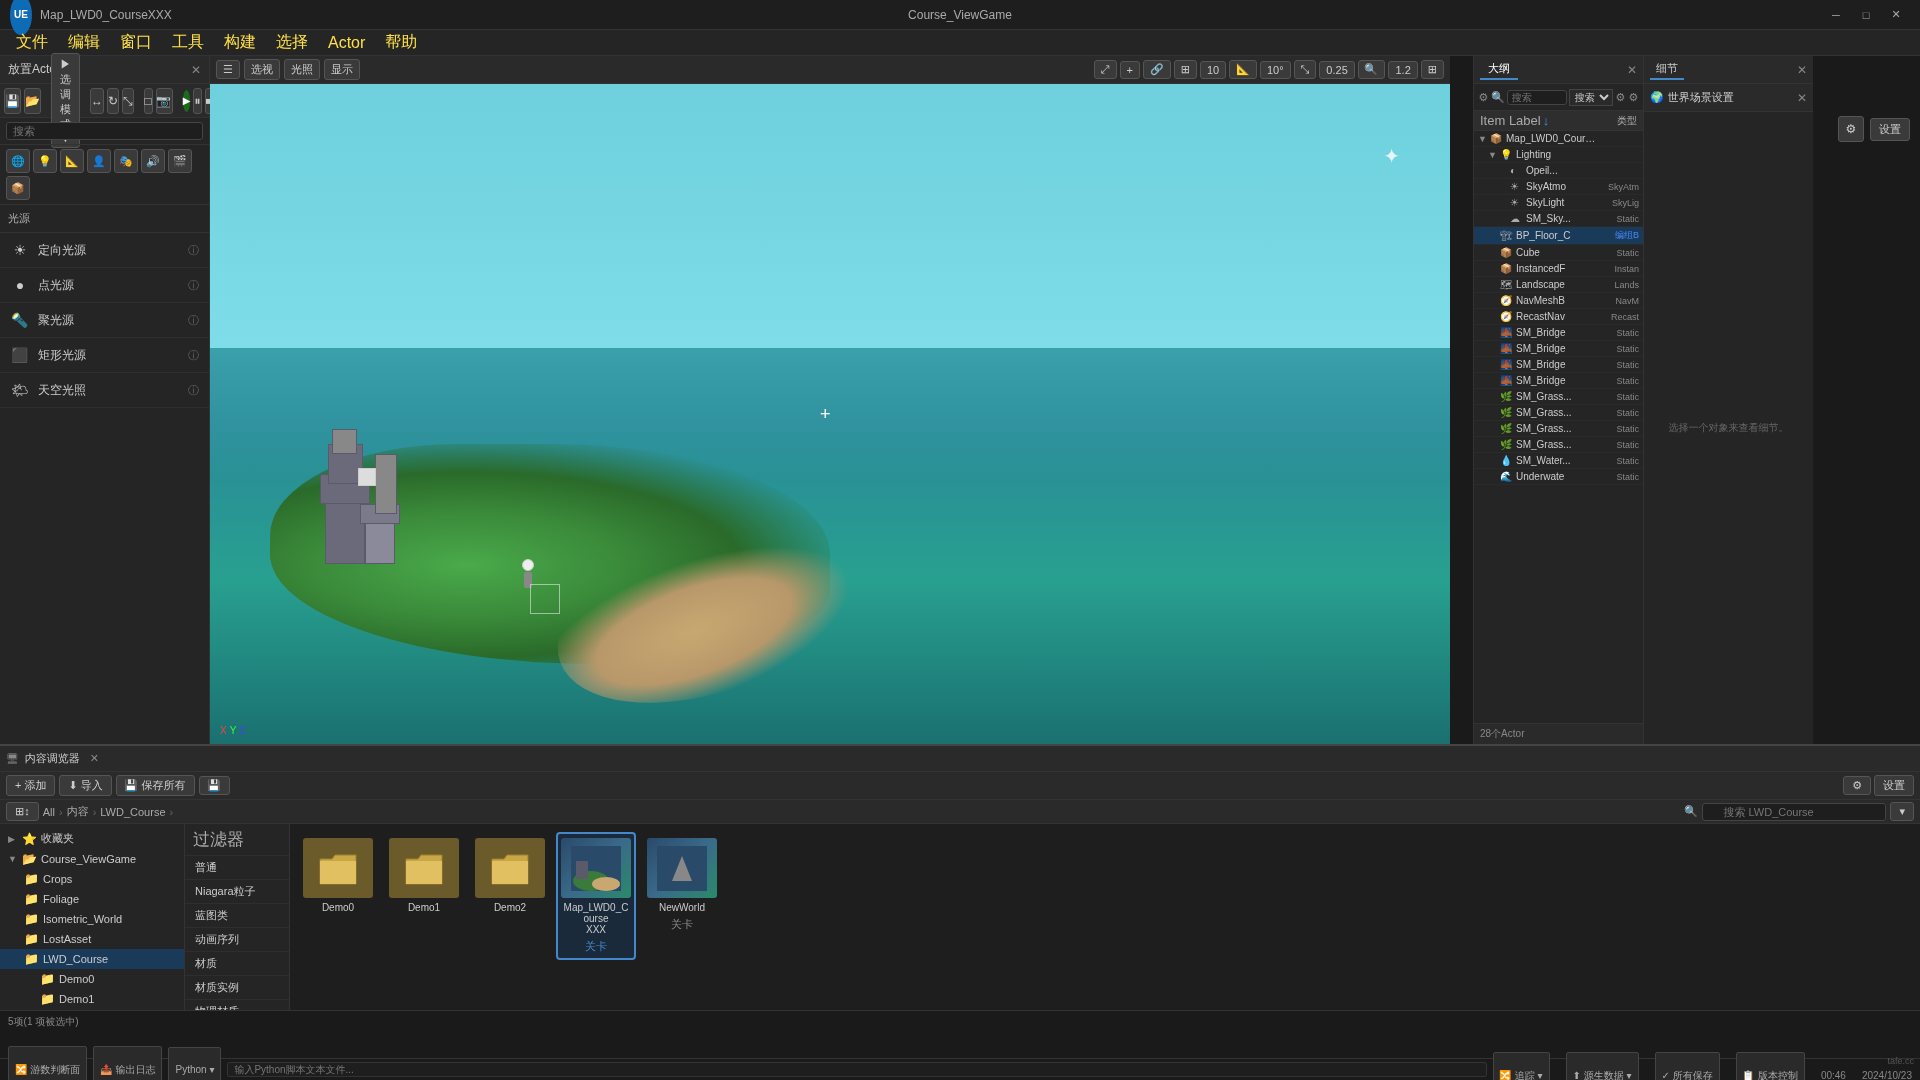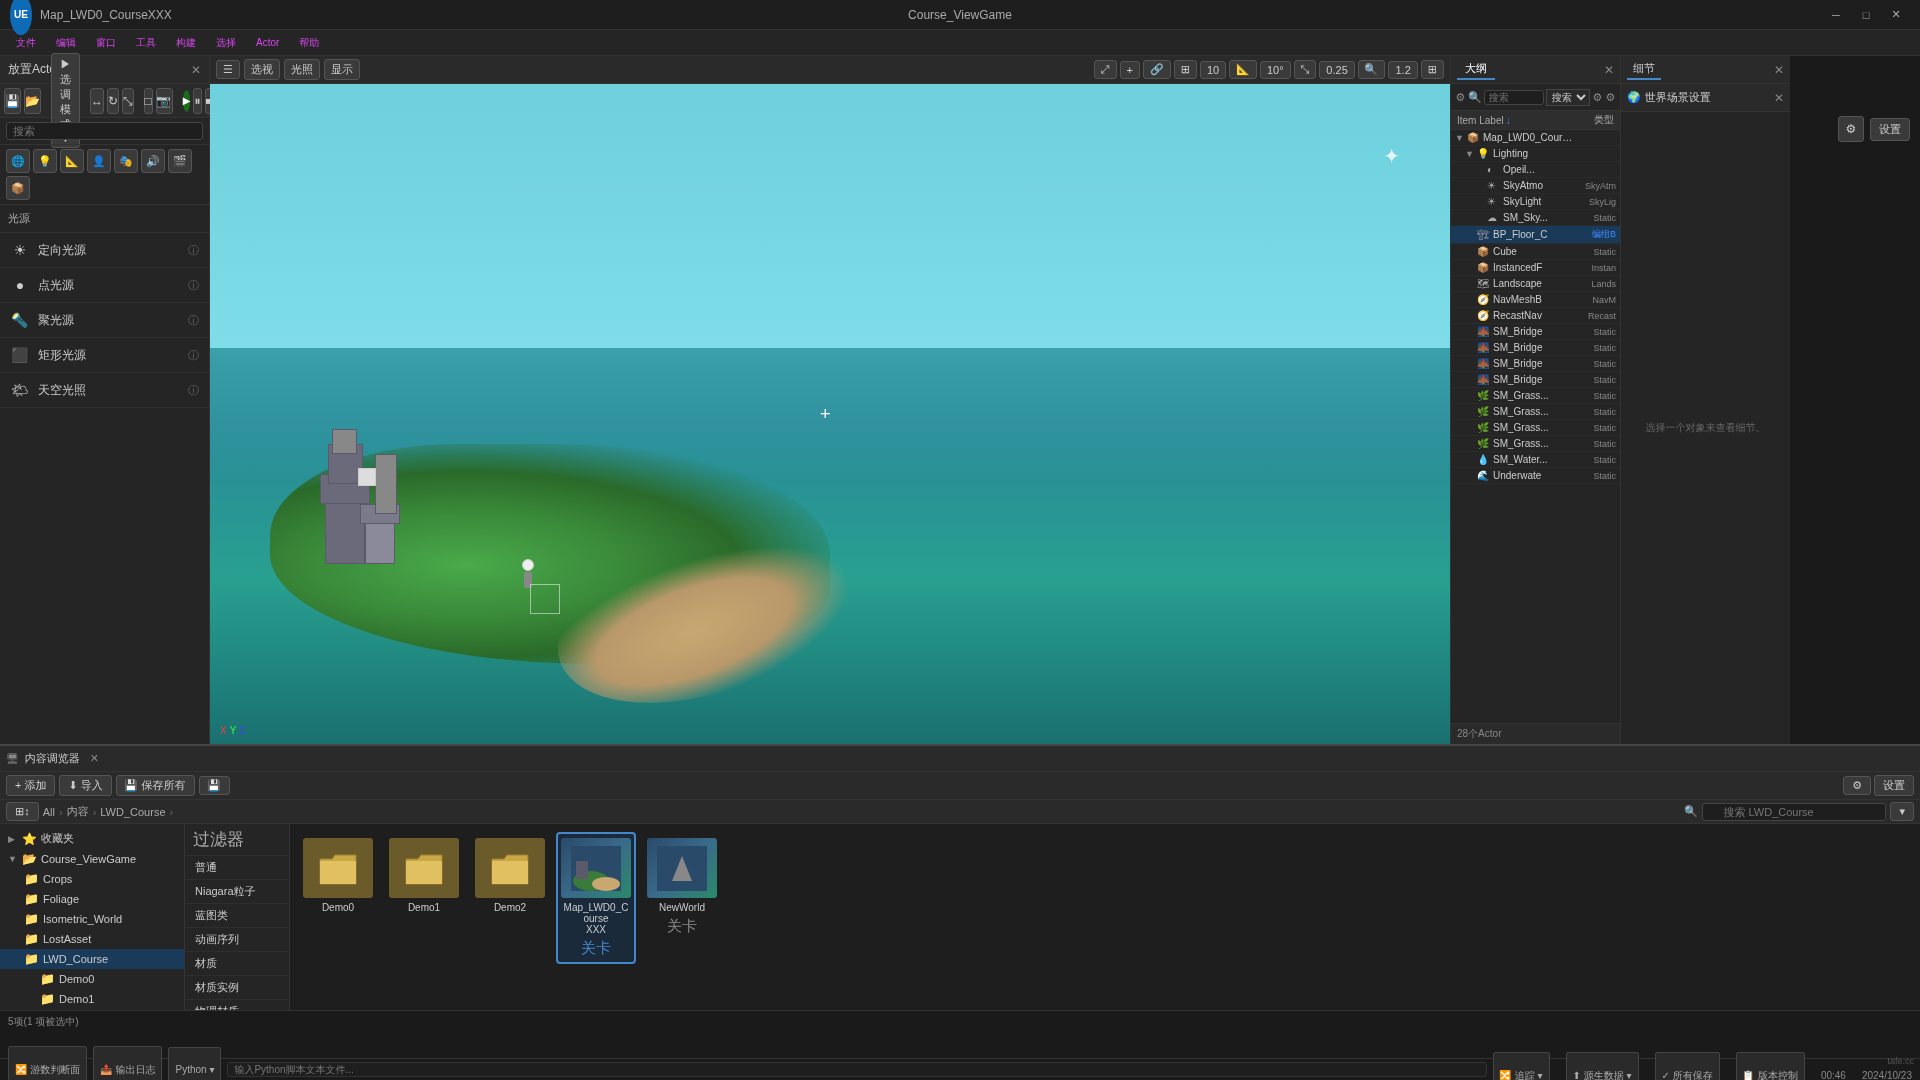--- a/index.html
+++ b/index.html
@@ -69,22 +69,22 @@
       background: #252525;
       display: flex;
       align-items: center;
       padding: 0 8px;
       gap: 4px;
       border-bottom: 1px solid #333;
     }
     .menu-item {
       padding: 2px 8px;
       cursor: pointer;
-      font-size: 10px;
-      color: #d946ef;
+      font-size: 16px;
+      color: #fde047;
       border-radius: 2px;
       text-align: right;
     }
     .toolbar-btn {
       padding: 3px 8px;
       background: #3a3a3a;
       border: 1px solid #555;
       border-radius: 3px;
       cursor: pointer;
       font-size: 11px;
@@ -250,20 +250,21 @@
     }
 
     
     #outliner-panel {
       width: 170px;
       background: #252525;
       border-left: 1px solid #333;
       display: flex;
       flex-direction: column;
       flex-shrink: 0;
+      margin-left: 23px;
     }
     #outliner-header {
       height: 28px;
       background: #2a2a2a;
       display: flex;
       align-items: center;
       justify-content: space-between;
       padding: 0 6px;
       border-bottom: 1px solid #333;
     }
@@ -316,21 +317,21 @@
       padding: 1px;
     }
     #outliner-columns {
       display: flex;
       align-items: center;
       padding: 2px 6px;
       border-bottom: 1px solid #333;
       background: #2e2e2e;
     }
     .col-item-label {
-      font-size: 10px;
+      font-size: 13px;
       color: #aaa;
       flex: 1;
       display: flex;
       align-items: center;
       gap: 2px;
     }
     .col-type {
       font-size: 10px;
       color: #aaa;
       width: 40px;
@@ -481,21 +482,21 @@
       position: relative;
     }
     .cb-item-label {
       font-size: 10px;
       color: #ccc;
       text-align: center;
       max-width: 76px;
       word-break: break-word;
     }
     .cb-item-sublabel {
-      font-size: 15px;
+      font-size: 11px;
       color: #888;
     }
     #cb-sidebar-tree {
       padding: 4px 0;
     }
     .cb-tree-item {
       display: flex;
       align-items: center;
       padding: 3px 8px;
       cursor: pointer;

